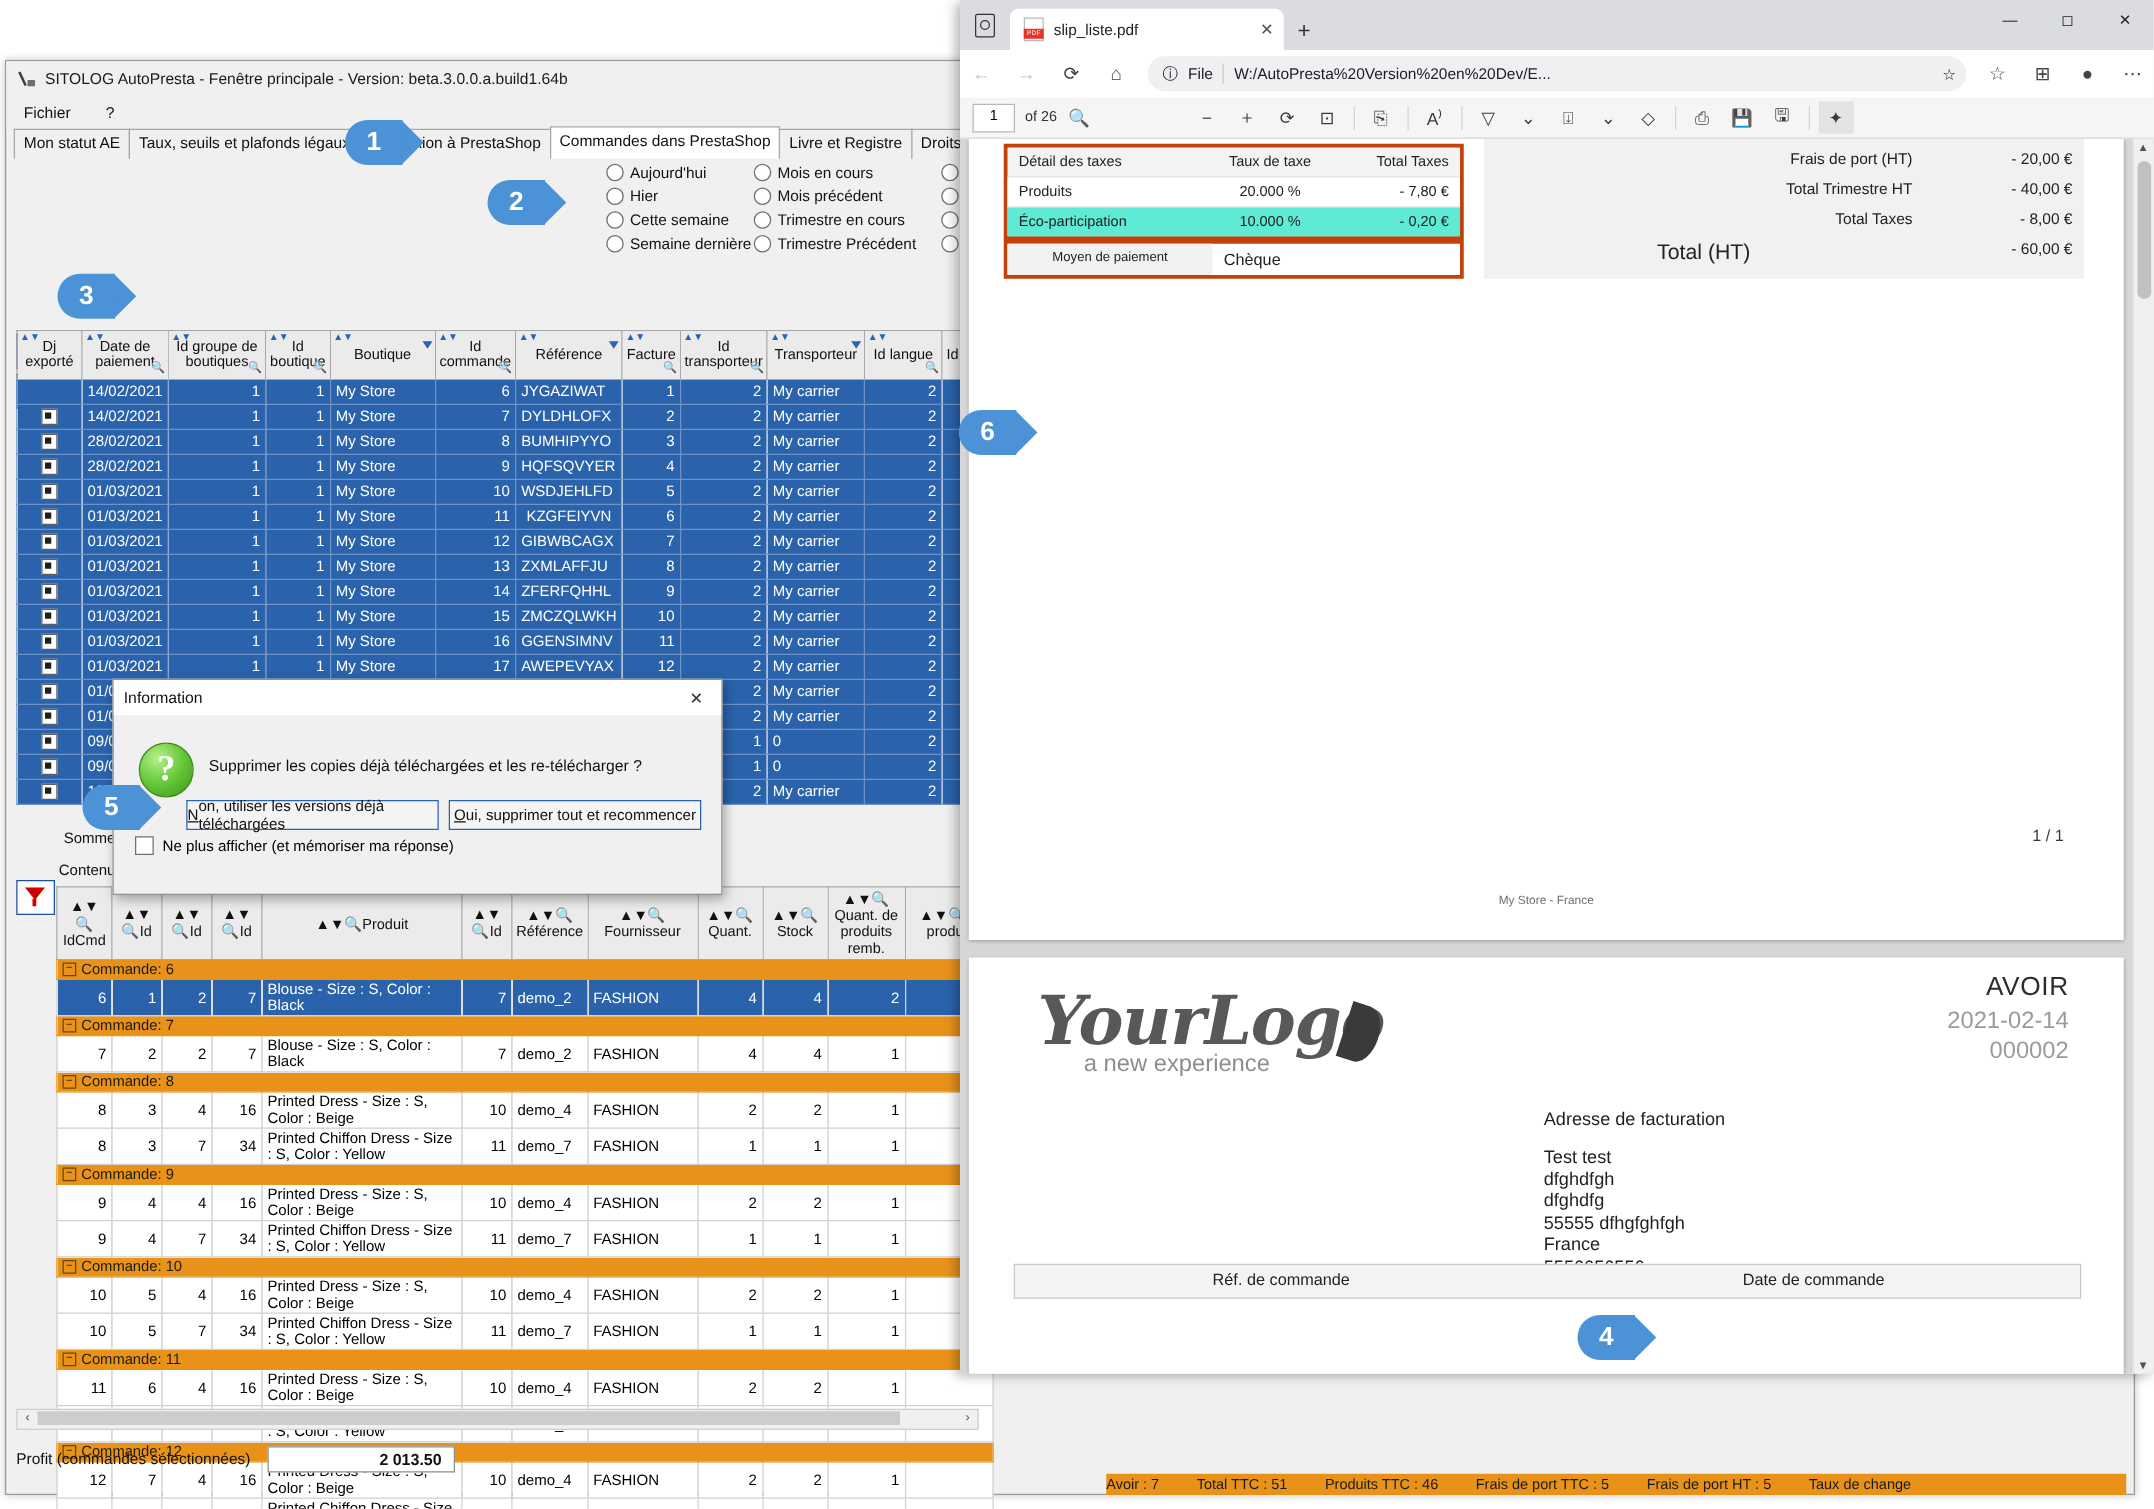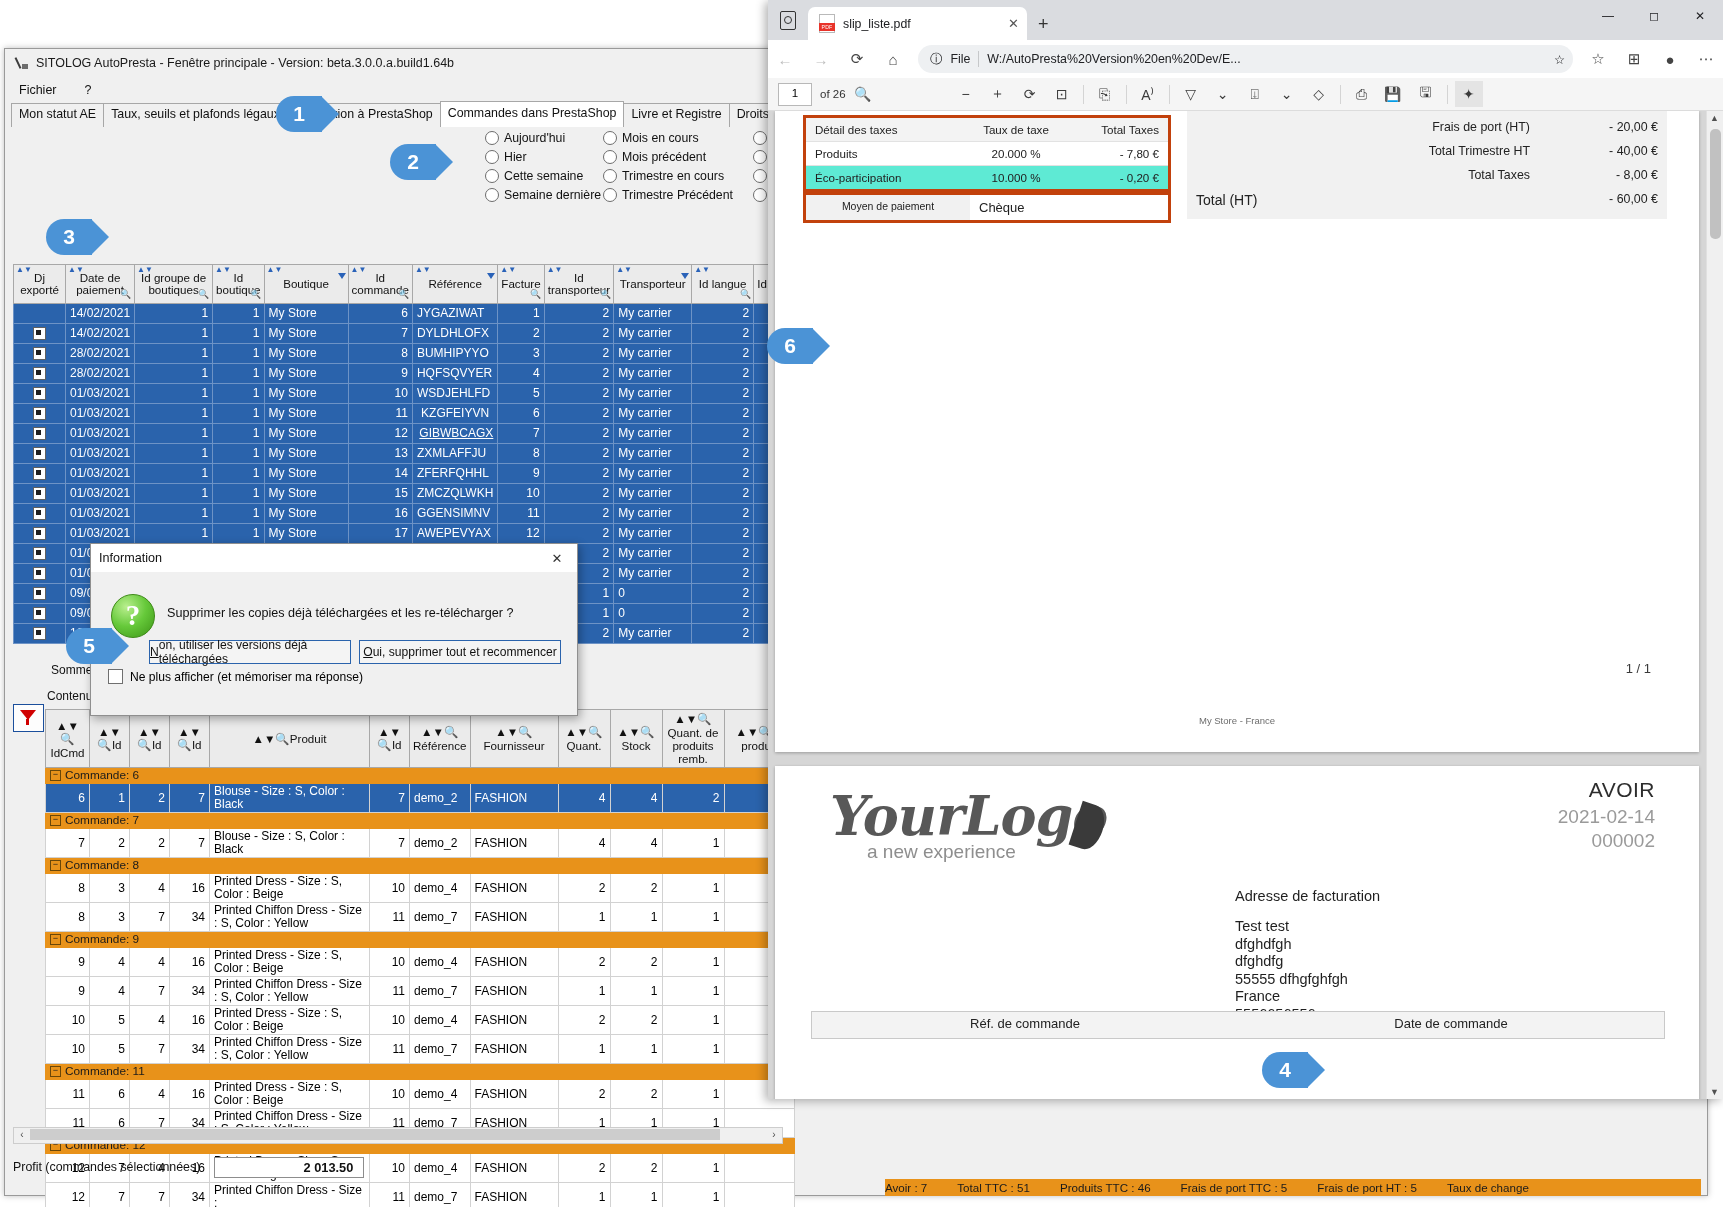--- a/index.html
+++ b/index.html
@@ -438,21 +438,21 @@
             <td style="text-align: left;"></td>
             <td style="text-align: right;">1.0000</td>
           </tr>
           <tr class="sel">
             <td style="text-align: center;"><span class="cb"></span></td>
             <td style="text-align: left;">01/03/2021</td>
             <td style="text-align: right;">1</td>
             <td style="text-align: right;">1</td>
             <td style="text-align: left;">My Store</td>
             <td style="text-align: right;">12</td>
-            <td style="text-align: right; text-decoration: underline;">GIBWBCAGX</td>
+            <td style="text-align: left;">GIBWBCAGX</td>
             <td style="text-align: right;">7</td>
             <td style="text-align: right;">2</td>
             <td style="text-align: left;">My carrier</td>
             <td style="text-align: right;">2</td>
             <td style="text-align: left;"></td>
             <td style="text-align: right;">1.0000</td>
           </tr>
           <tr class="sel">
             <td style="text-align: center;"><span class="cb"></span></td>
             <td style="text-align: left;">01/03/2021</td>
@@ -739,20 +739,23 @@
             <td style="text-align: right;">7</td>
             <td style="text-align: right;">34</td>
             <td style="text-align: left; white-space: normal;">Printed Chiffon Dress - Size : S, Color : Yellow</td>
             <td style="text-align: right;">11</td>
             <td style="text-align: left;">demo_7</td>
             <td style="text-align: left;">FASHION</td>
             <td style="text-align: right;">1</td>
             <td style="text-align: right;">1</td>
             <td style="text-align: right;">1</td>
             <td style="text-align: left;"></td>
+          </tr>
+          <tr class="grp">
+            <td colspan="12"><span class="minus">−</span>Commande:  10</td>
           </tr>
           <tr>
             <td style="text-align: right;">10</td>
             <td style="text-align: right;">5</td>
             <td style="text-align: right;">4</td>
             <td style="text-align: right;">16</td>
             <td style="text-align: left; white-space: normal;">Printed Dress - Size : S, Color : Beige</td>
             <td style="text-align: right;">10</td>
             <td style="text-align: left;">demo_4</td>
             <td style="text-align: left;">FASHION</td>
@@ -962,21 +965,21 @@
         </div>
         <div class="r" style="border:none">
           <div class="c" style="flex:1;text-align:right;font-size:12.4px">Total Trimestre HT</div>
           <div class="c" style="width:110px;text-align:right;font-size:12.4px">- 40,00 €</div>
         </div>
         <div class="r" style="border:none">
           <div class="c" style="flex:1;text-align:right;font-size:12.4px">Total Taxes</div>
           <div class="c" style="width:110px;text-align:right;font-size:12.4px">- 8,00 €</div>
         </div>
         <div class="r" style="border:none">
-          <div class="c" style="flex:1;text-align:left;font-size:14px">Total (HT)</div>
+          <div class="c" style="flex:1;text-align:center;font-size:17px">Total (HT)</div>
           <div class="c" style="width:110px;text-align:right;font-size:12.4px">- 60,00 €</div>
         </div>
       </div>
 
       <div id="doc-footer">My Store - France</div>
       <div id="doc-pageno">1 / 1</div>
     </div>
 
     <div class="page" id="page-b">
       <div class="logo" id="logo-main">YourLogo</div>

